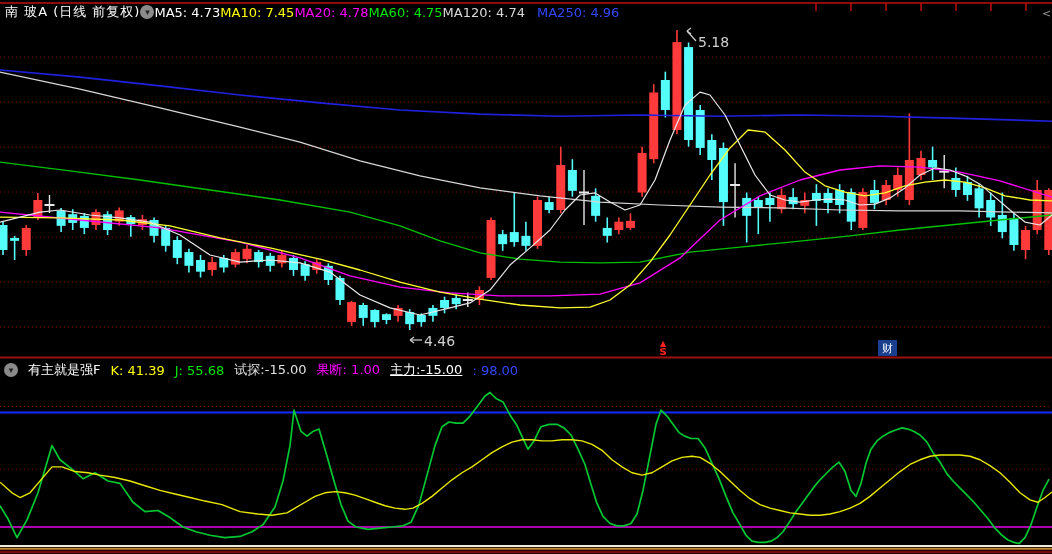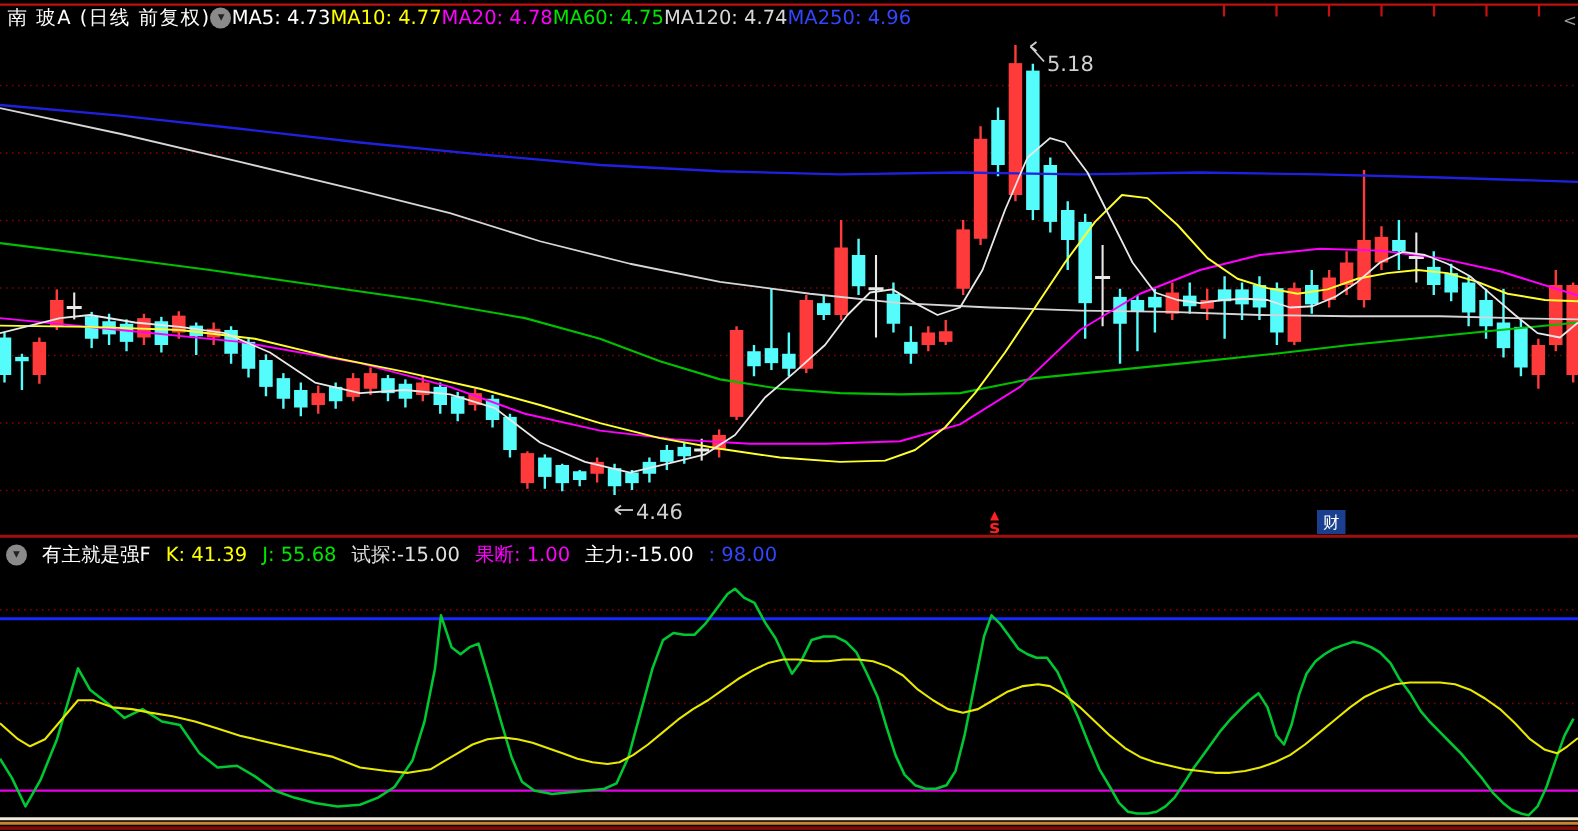--- a/index.html
+++ b/index.html
@@ -244,31 +244,31 @@
     <text x="663" y="355" fill="#ff2020" font-size="12" font-weight="bold" text-anchor="middle">s</text>
     <text x="663" y="346" fill="#ff2020" font-size="8" text-anchor="middle">▲</text>
     <rect x="878" y="340" width="19" height="16" fill="#1a3f8f"></rect>
     <text x="887.5" y="352" fill="#ffffff" font-size="11" text-anchor="middle">财</text>
   </svg>
 
 <div class="hdr">
   <span class="title">南 玻А (日线 前复权)</span>
   <span class="circle-icon">▾</span>
   <span class="seg" style="color: rgb(255, 255, 255);">MA5: 4.73</span>
-  <span class="seg" style="color: rgb(255, 255, 0);">MA10: 4.77</span>
+  <span class="seg" style="color: rgb(255, 255, 0);">MA10: 7.45</span>
   <span class="seg" style="color: rgb(255, 0, 255);">MA20: 4.78</span>
   <span class="seg" style="color: rgb(0, 230, 0);">MA60: 4.75</span>
   <span class="seg" style="color: rgb(216, 216, 216);">MA120: 4.74</span>
-  <span class="seg" style="color: rgb(50, 70, 255);">MA250: 4.96</span>
+  <span class="seg" style="color: rgb(50, 70, 255); margin-left: 12px;">MA250: 4.96</span>
 </div>
 
 <span style="position:absolute;top:7px;left:1042px;z-index:2;color:#9a9a9a;font-size:11px;">&lt;</span>
 
 <div class="hdr2">
   <span class="circle-icon">▾</span>
   <span class="seg" style="color: rgb(255, 255, 255);">有主就是强F</span>
   <span class="seg" style="color: rgb(255, 255, 0);">K: 41.39</span>
   <span class="seg" style="color: rgb(0, 230, 0);">J: 55.68</span>
   <span class="seg" style="color: rgb(224, 224, 224);">试探:-15.00</span>
   <span class="seg" style="color: rgb(255, 0, 255);">果断: 1.00</span>
-  <span class="seg" style="color: rgb(255, 255, 255);">主力:-15.00</span>
+  <span class="seg" style="color: rgb(255, 255, 255); text-decoration: underline;">主力:-15.00</span>
   <span class="seg" style="color: rgb(50, 70, 255);">: 98.00</span>
 </div>
 
 </body></html>

